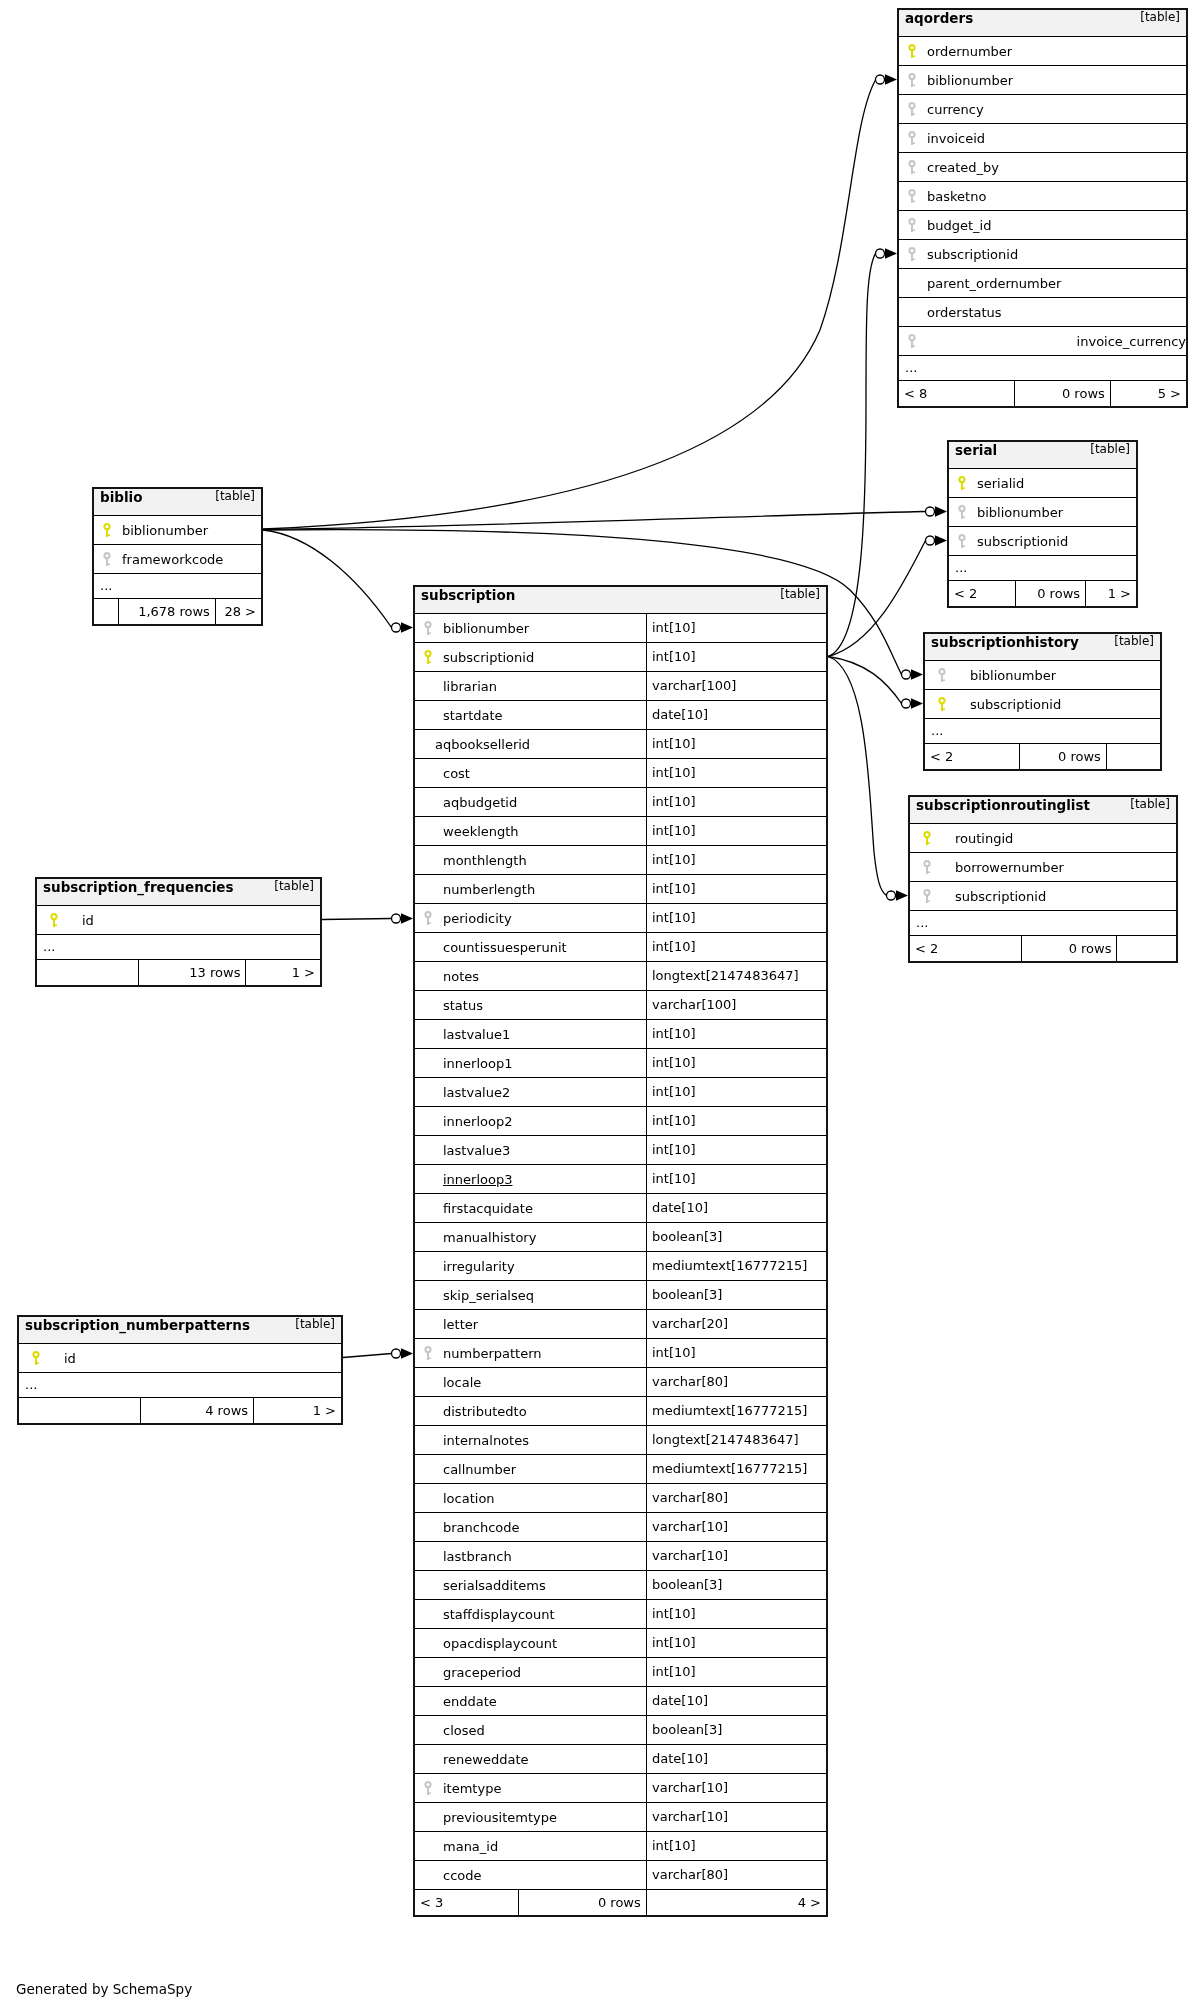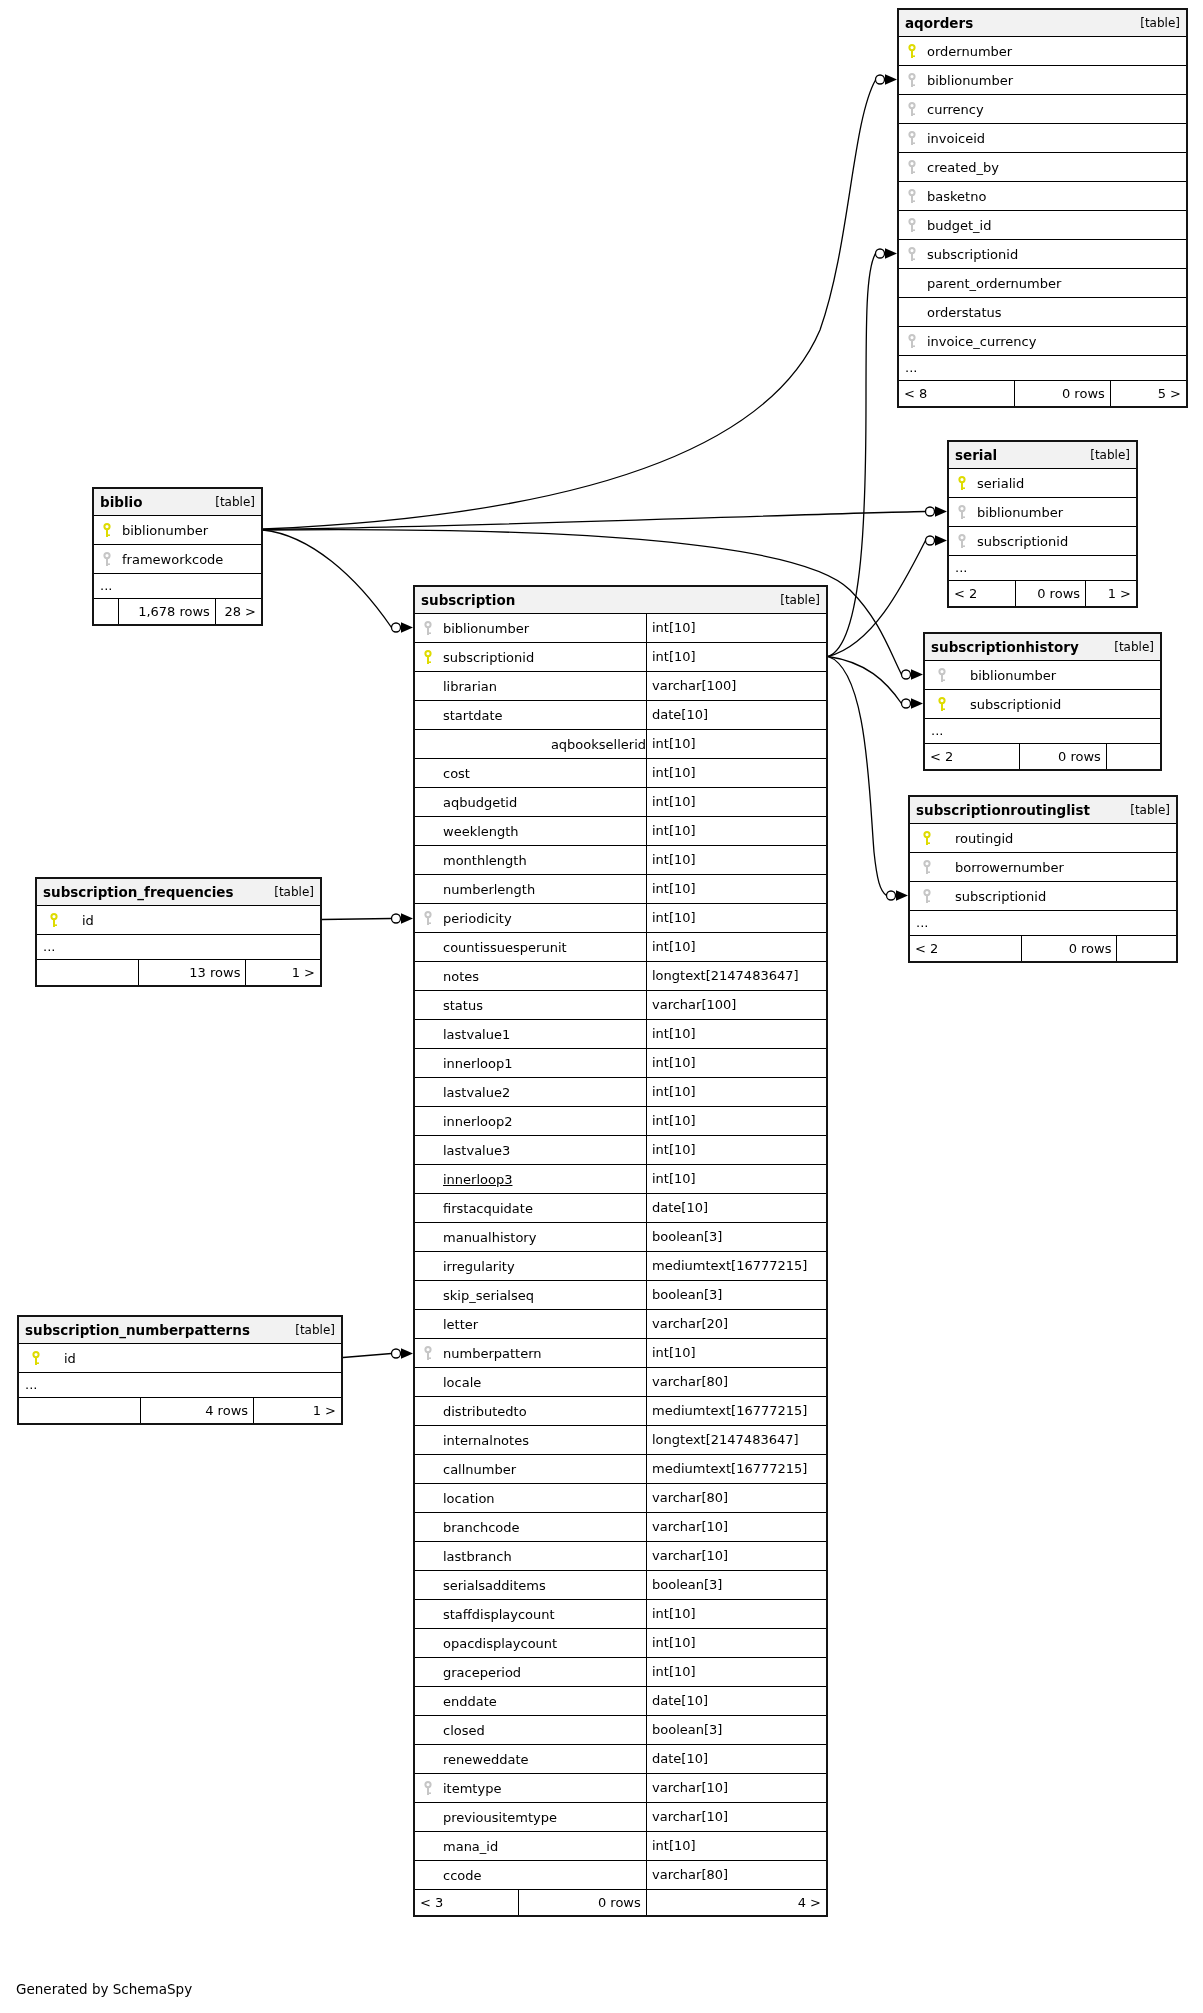--- a/index.html
+++ b/index.html
@@ -1,21 +1,21 @@
 <!DOCTYPE html>
 <html><head>
 <meta charset="utf-8">
 <style>
   html,body{margin:0;padding:0;background:#ffffff;}
   #canvas{position:relative;width:1203px;height:2013px;background:#ffffff;
           font-family:"DejaVu Sans","Liberation Sans",sans-serif;color:#000;overflow:hidden;}
   #edges{position:absolute;left:0;top:0;z-index:1;}
   .tbl{position:absolute;z-index:2;background:#ffffff;border:2px solid #141414;box-sizing:border-box;}
   .thead{height:27px;background:#f2f2f2;border-bottom:1px solid #000;display:flex;
-         justify-content:space-between;align-items:center;padding:0 6px;box-sizing:border-box;}
+         justify-content:space-between;align-items:flex-start;padding:0 6px;box-sizing:border-box;}
   .tname{font-weight:bold;font-size:13.5px;cursor:pointer;}
   .ttag{font-weight:normal;font-size:12px;}
   .trow{height:28px;border-bottom:1px solid #000;display:flex;align-items:center;
         box-sizing:content-box;font-size:13px;position:relative;}
   .keyslot{position:absolute;left:7px;top:7px;width:12px;height:15px;}
   .keyslot.wide{left:11px;}
   .cname{white-space:nowrap;overflow:hidden;}
   .ctype{border-left:1px solid #000;height:28px;line-height:28px;padding-left:5px;
          box-sizing:border-box;white-space:nowrap;overflow:hidden;flex-shrink:0;}
   .ellip{height:24px;line-height:24px;border-bottom:1px solid #000;padding-left:6px;font-size:13px;}
@@ -137,21 +137,21 @@
       </div>
       <div class="trow">
         <span class="cname" style="margin-left: 28px; flex: 1 1 0%;">orderstatus</span>
       </div>
       <div class="trow">
         <span class="keyslot"><svg width="12" height="15" viewBox="0 0 12 15" xmlns="http://www.w3.org/2000/svg">
             <circle cx="6" cy="3.6" r="2.6" fill="none" stroke="#c6c6c6" stroke-width="2"></circle>
             <line x1="6" y1="6.2" x2="6" y2="14" stroke="#c6c6c6" stroke-width="2"></line>
             <line x1="6" y1="12.2" x2="9" y2="12.2" stroke="#c6c6c6" stroke-width="1.6"></line>
           </svg></span>
-        <span class="cname" style="margin-left: 28px; flex: 1 1 0%;">invoice_currency</span>
+        <span class="cname" style="margin-left: 28px; flex: 1 1 0%; text-align: right;">invoice_currency</span>
       </div>
       <div class="ellip">...</div>
       <div class="tfoot">
         <span class="fcell al" style="width: 40.5%;">&lt; 8</span>
         <span class="fcell ar" style="width: 33.3%;">0 rows</span>
         <span class="fcell ar" style="width: 26.2%;">5 &gt;</span>
       </div>
     </div>
     <div class="tbl" style="left: 947px; top: 440px; width: 191px;">
       <div class="thead">
@@ -346,21 +346,21 @@
       </div>
       <div class="trow">
         <span class="cname" style="margin-left: 28px; flex: 1 1 0%;">librarian</span>
         <span class="ctype" style="width: 180px;">varchar[100]</span>
       </div>
       <div class="trow">
         <span class="cname" style="margin-left: 28px; flex: 1 1 0%;">startdate</span>
         <span class="ctype" style="width: 180px;">date[10]</span>
       </div>
       <div class="trow">
-        <span class="cname" style="margin-left: 20px; flex: 1 1 0%; text-align: right;">aqbooksellerid</span>
+        <span class="cname" style="margin-left: 20px; flex: 1 1 0%;">aqbooksellerid</span>
         <span class="ctype" style="width: 180px;">int[10]</span>
       </div>
       <div class="trow">
         <span class="cname" style="margin-left: 28px; flex: 1 1 0%;">cost</span>
         <span class="ctype" style="width: 180px;">int[10]</span>
       </div>
       <div class="trow">
         <span class="cname" style="margin-left: 28px; flex: 1 1 0%;">aqbudgetid</span>
         <span class="ctype" style="width: 180px;">int[10]</span>
       </div>

